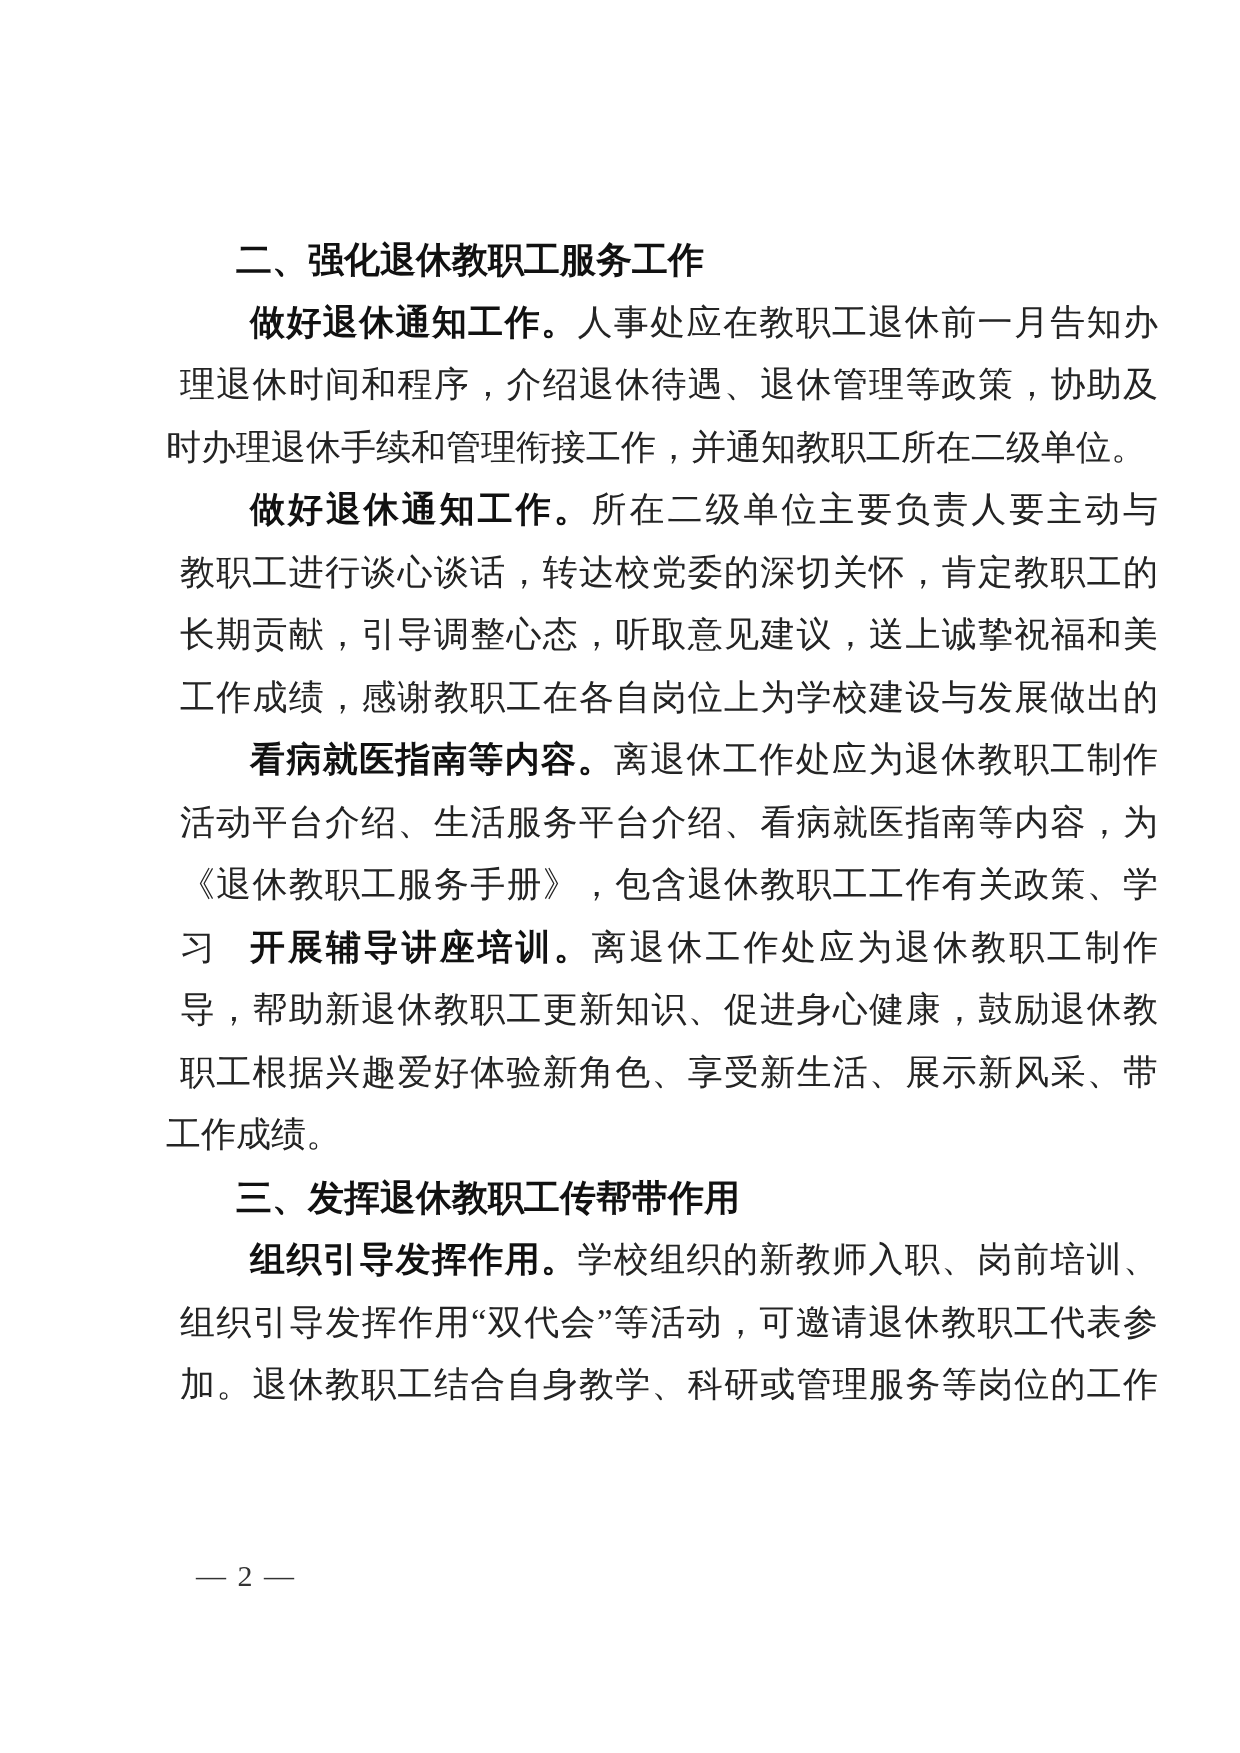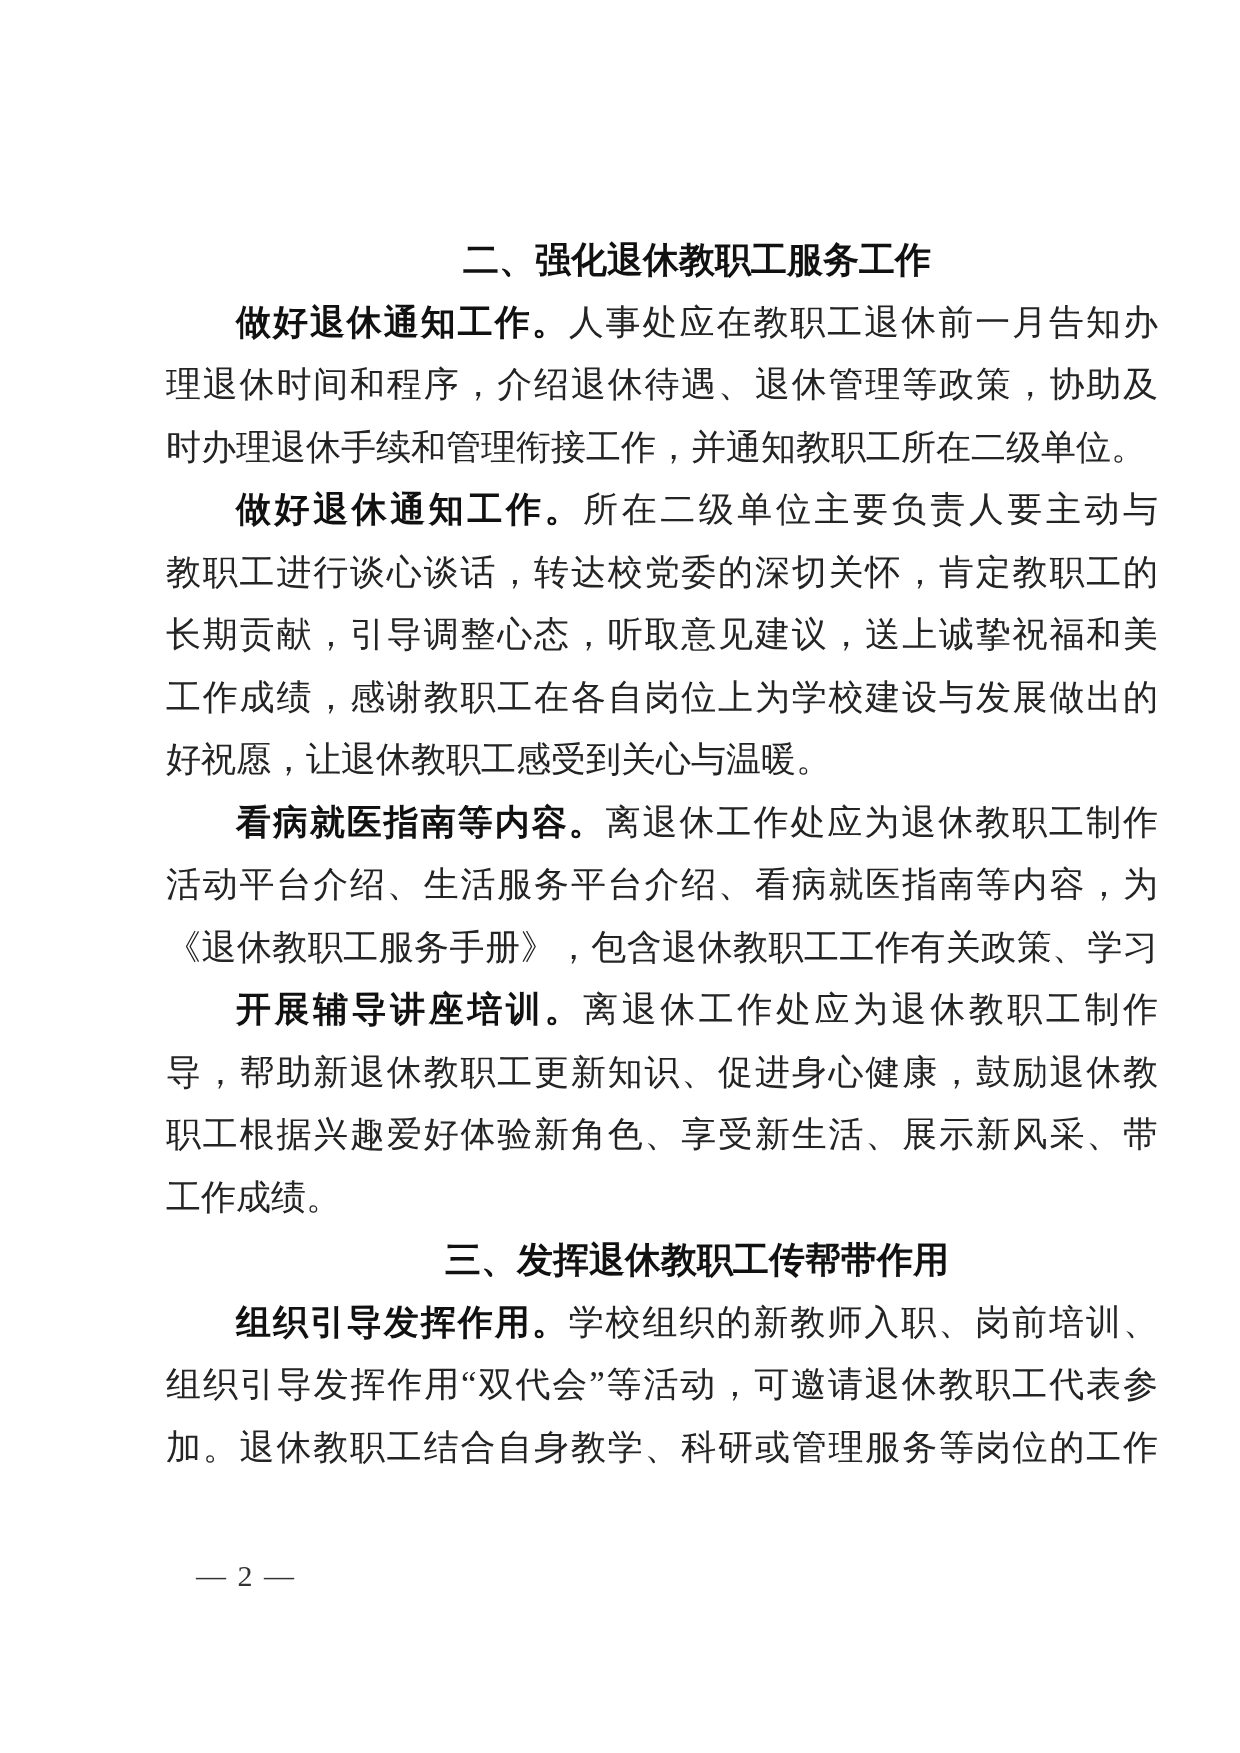--- a/index.html
+++ b/index.html
@@ -29,30 +29,30 @@
     font-size: 35px;
     white-space: nowrap;
     text-align: left;
     color: #242424;
   }
   .line.fill {
     white-space: normal;
     text-align: justify;
     text-align-last: justify;
     text-justify: inter-character;
+    margin-left: 14px;
   }
   .line.ind {
     text-indent: 70px;
   }
   .line.h {
     font-family: "Liberation Sans", sans-serif;
     font-weight: 700;
     color: #000000;
     font-size: 36px;
-    text-align: center;
   }
   .lead {
     font-weight: 700;
     color: #111111;
   }
   .pagenum {
     position: absolute;
     left: 196px;
     top: 1557px;
     font-size: 30px;
@@ -71,21 +71,20 @@
     <div class="line h ind"><span class="lead">二、强化退休教职工服务工作</span></div>
 
     <div class="line ind fill"><span class="lead">做好退休通知工作。</span><span>人事处应在教职工退休前一月告知办</span></div>
     <div class="line fill"><span>理退休时间和程序，介绍退休待遇、退休管理等政策，协助及</span></div>
     <div class="line"><span>时办理退休手续和管理衔接工作，并通知教职工所在二级单位。</span></div>
 
     <div class="line ind fill"><span class="lead">做好退休通知工作。</span><span>所在二级单位主要负责人要主动与</span></div>
     <div class="line fill"><span>教职工进行谈心谈话，转达校党委的深切关怀，肯定教职工的</span></div>
     <div class="line fill"><span>长期贡献，引导调整心态，听取意见建议，送上诚挚祝福和美</span></div>
     <div class="line fill"><span>工作成绩，感谢教职工在各自岗位上为学校建设与发展做出的</span></div>
-    <div class="line"><span>好祝愿，让退休教职工感受到关心与温暖。</span></div>
 
     <div class="line ind fill"><span class="lead">看病就医指南等内容。</span><span>离退休工作处应为退休教职工制作</span></div>
     <div class="line fill"><span>活动平台介绍、生活服务平台介绍、看病就医指南等内容，为</span></div>
     <div class="line fill"><span>《退休教职工服务手册》，包含退休教职工工作有关政策、学习</span></div>
 
     <div class="line ind fill"><span class="lead">开展辅导讲座培训。</span><span>离退休工作处应为退休教职工制作</span></div>
     <div class="line fill"><span>导，帮助新退休教职工更新知识、促进身心健康，鼓励退休教</span></div>
     <div class="line fill"><span>职工根据兴趣爱好体验新角色、享受新生活、展示新风采、带</span></div>
     <div class="line"><span>工作成绩。</span></div>
 

